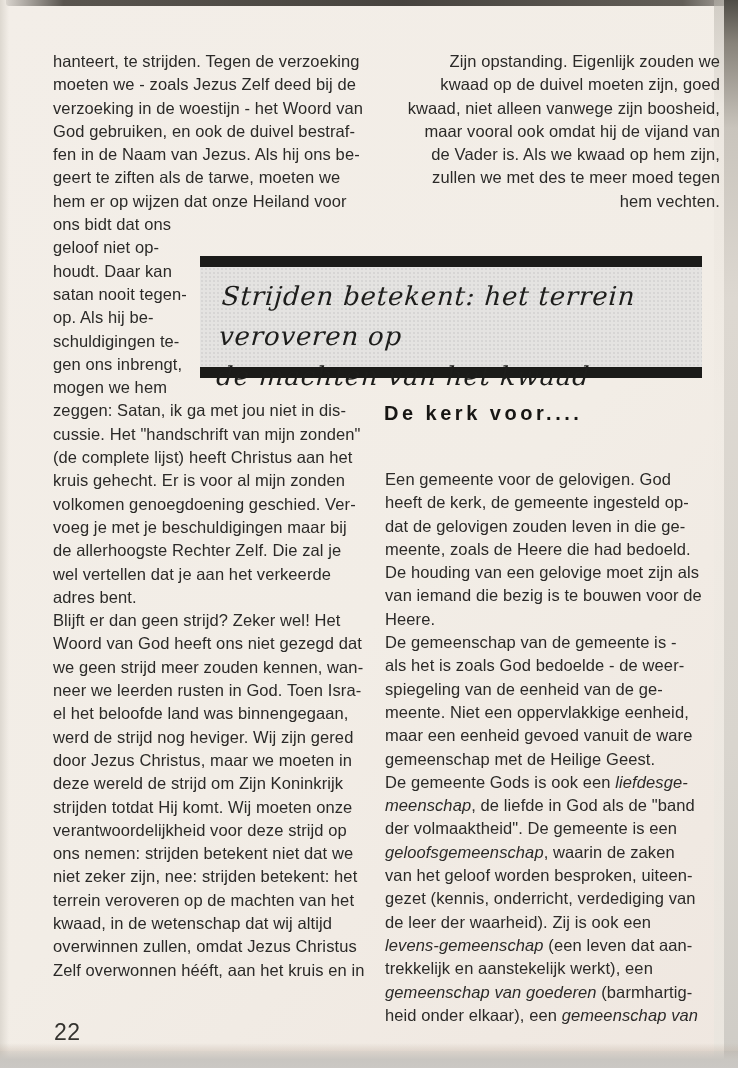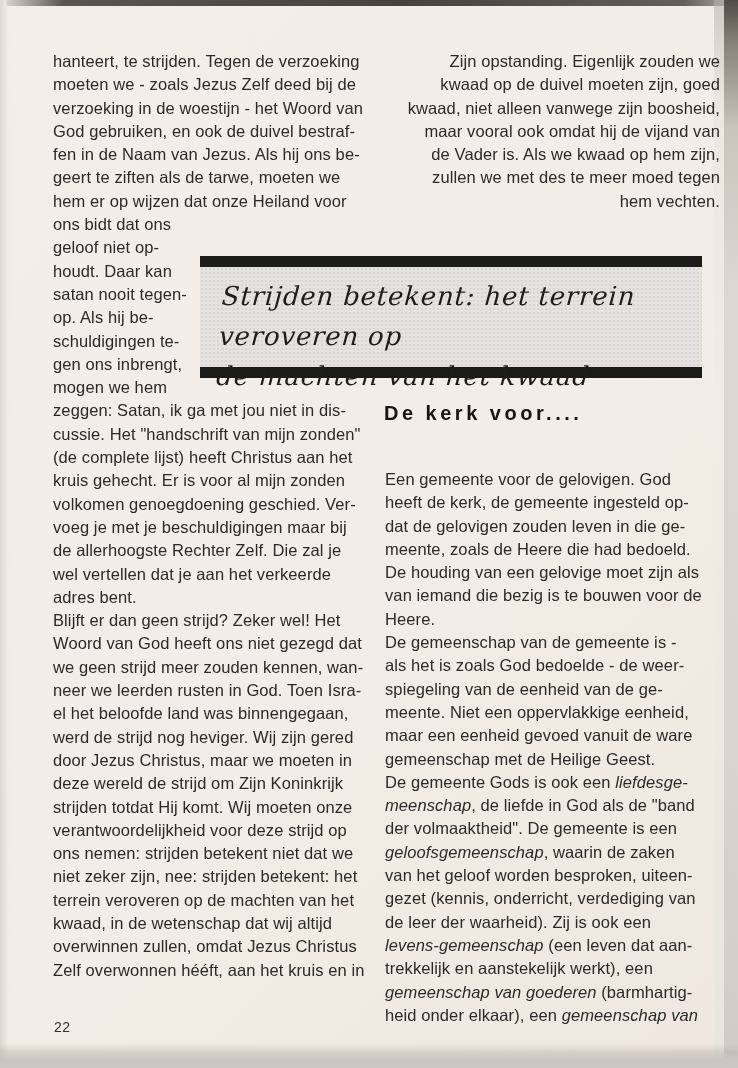--- a/index.html
+++ b/index.html
@@ -100,21 +100,21 @@
     font-size: 26px;
     line-height: 40px;
     letter-spacing: 0.8px;
     color: #1d1d1b;
     transform: skewX(-4deg);
     transform-origin: left bottom;
   }
 
   .page-number {
     position: absolute; left: 54px; top: 1019px;
-    font-size: 14px;
+    font-size: 23px;
     letter-spacing: 0.5px;
     color: #34332f;
   }
 </style>
 </head>
 <body>
 
 <div class="page">
 
   <div class="scan-top-edge"></div>

